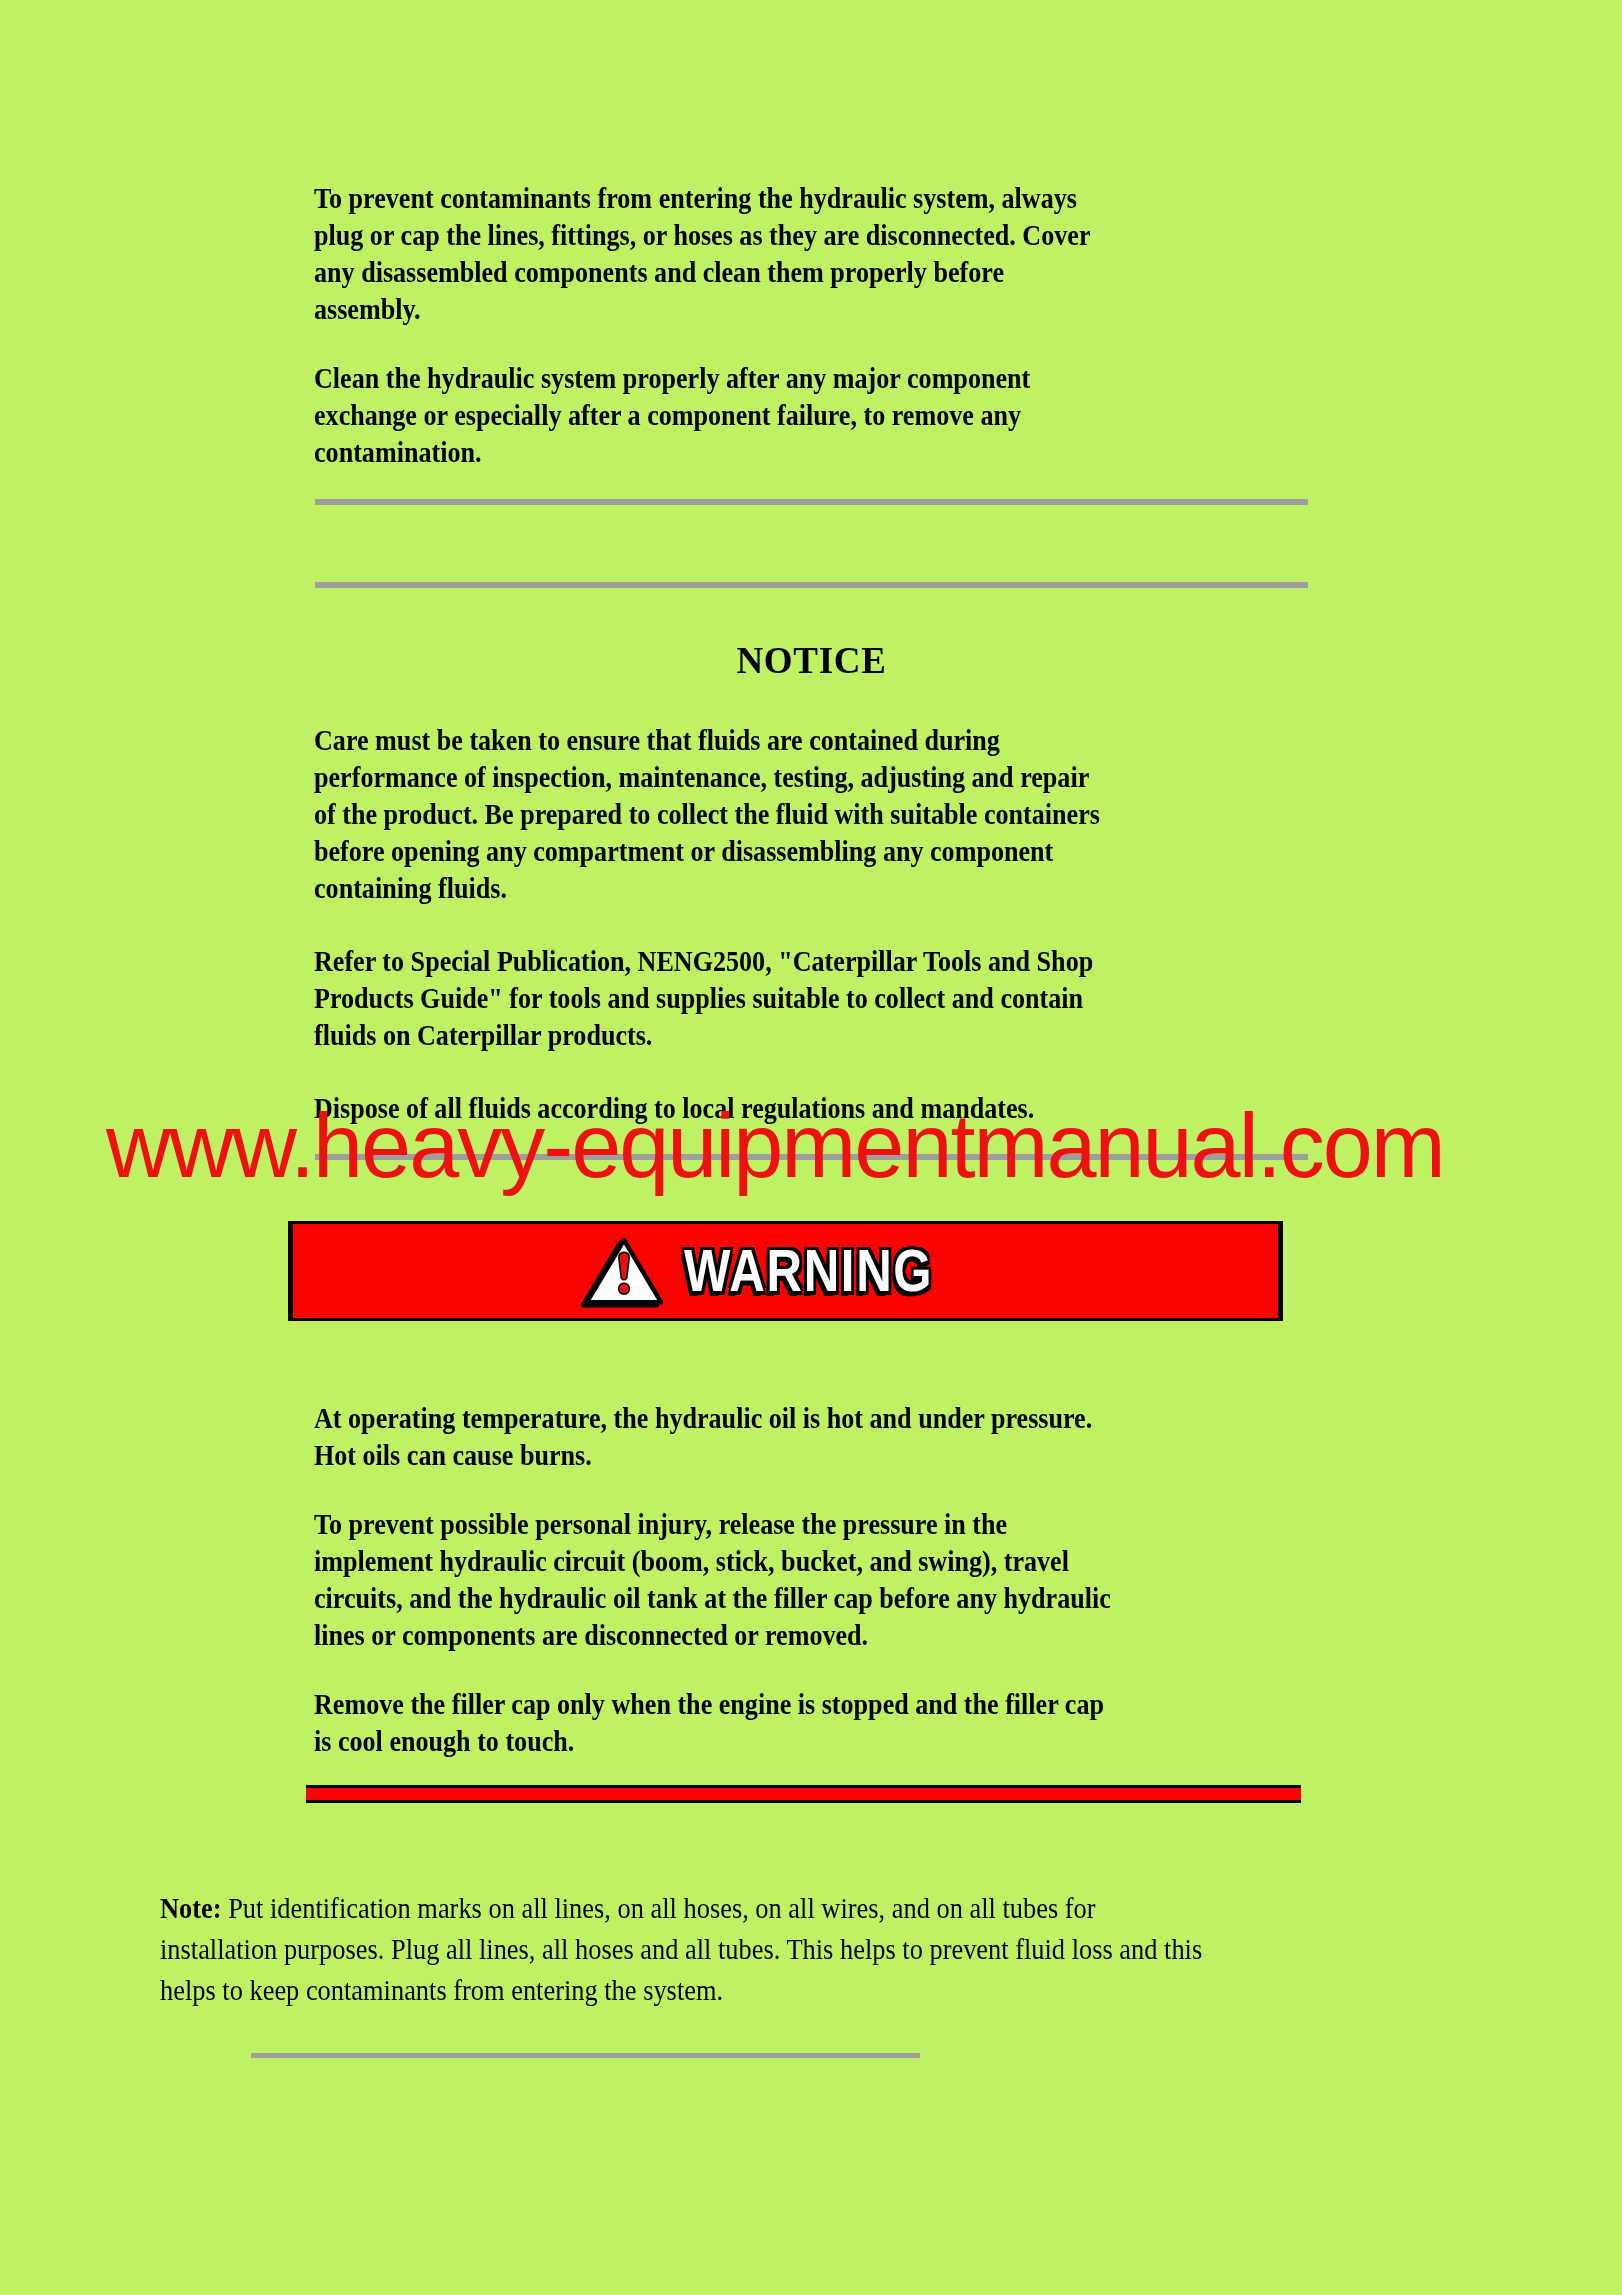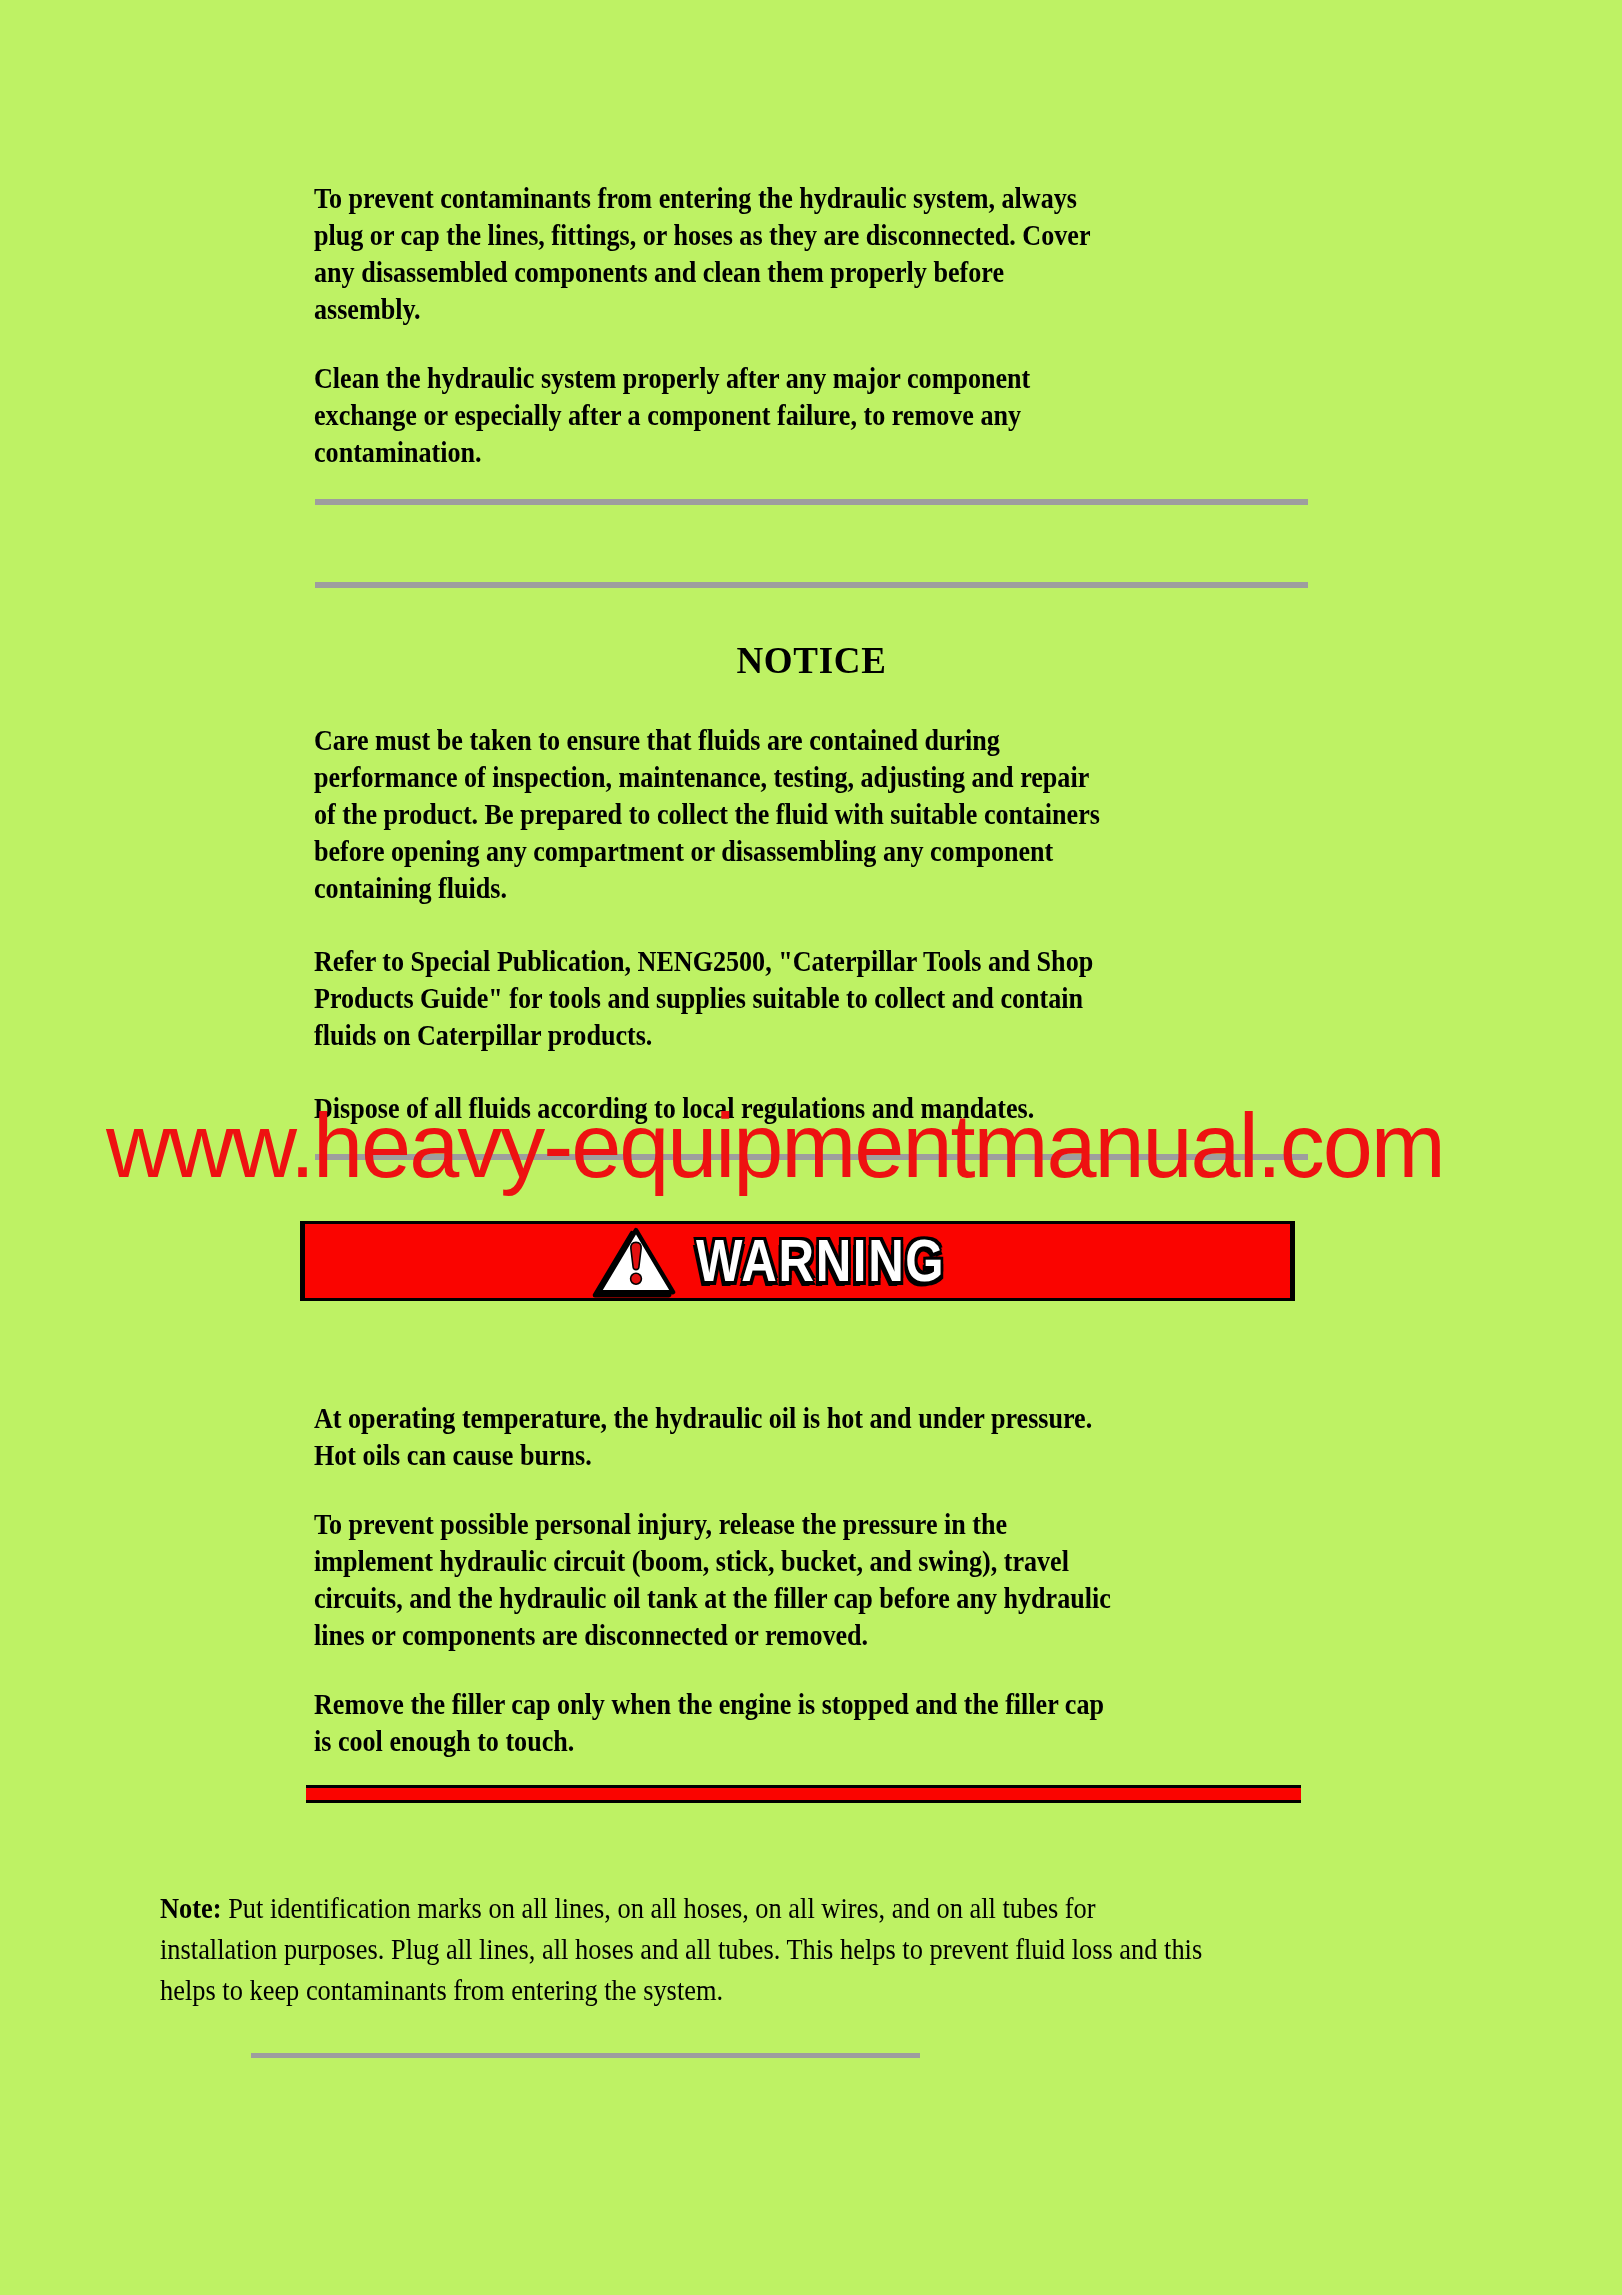--- a/index.html
+++ b/index.html
@@ -52,24 +52,24 @@
     z-index: 5;
     font-family: "Liberation Sans", sans-serif;
     font-size: 90px;
     line-height: 1;
     font-weight: normal;
     letter-spacing: -2px;
     white-space: nowrap;
   }
   .warning-banner {
     position: absolute;
-    left: 300px;
+    left: 288px;
     top: 1221px;
     width: 995px;
-    height: 80px;
+    height: 100px;
     box-sizing: border-box;
     border: 3.9px solid #000;
     border-left-width: 5.2px;
     border-right-width: 5.2px;
     display: flex;
     align-items: center;
     justify-content: center;
     gap: 19.6px;
     z-index: 4;
   }

